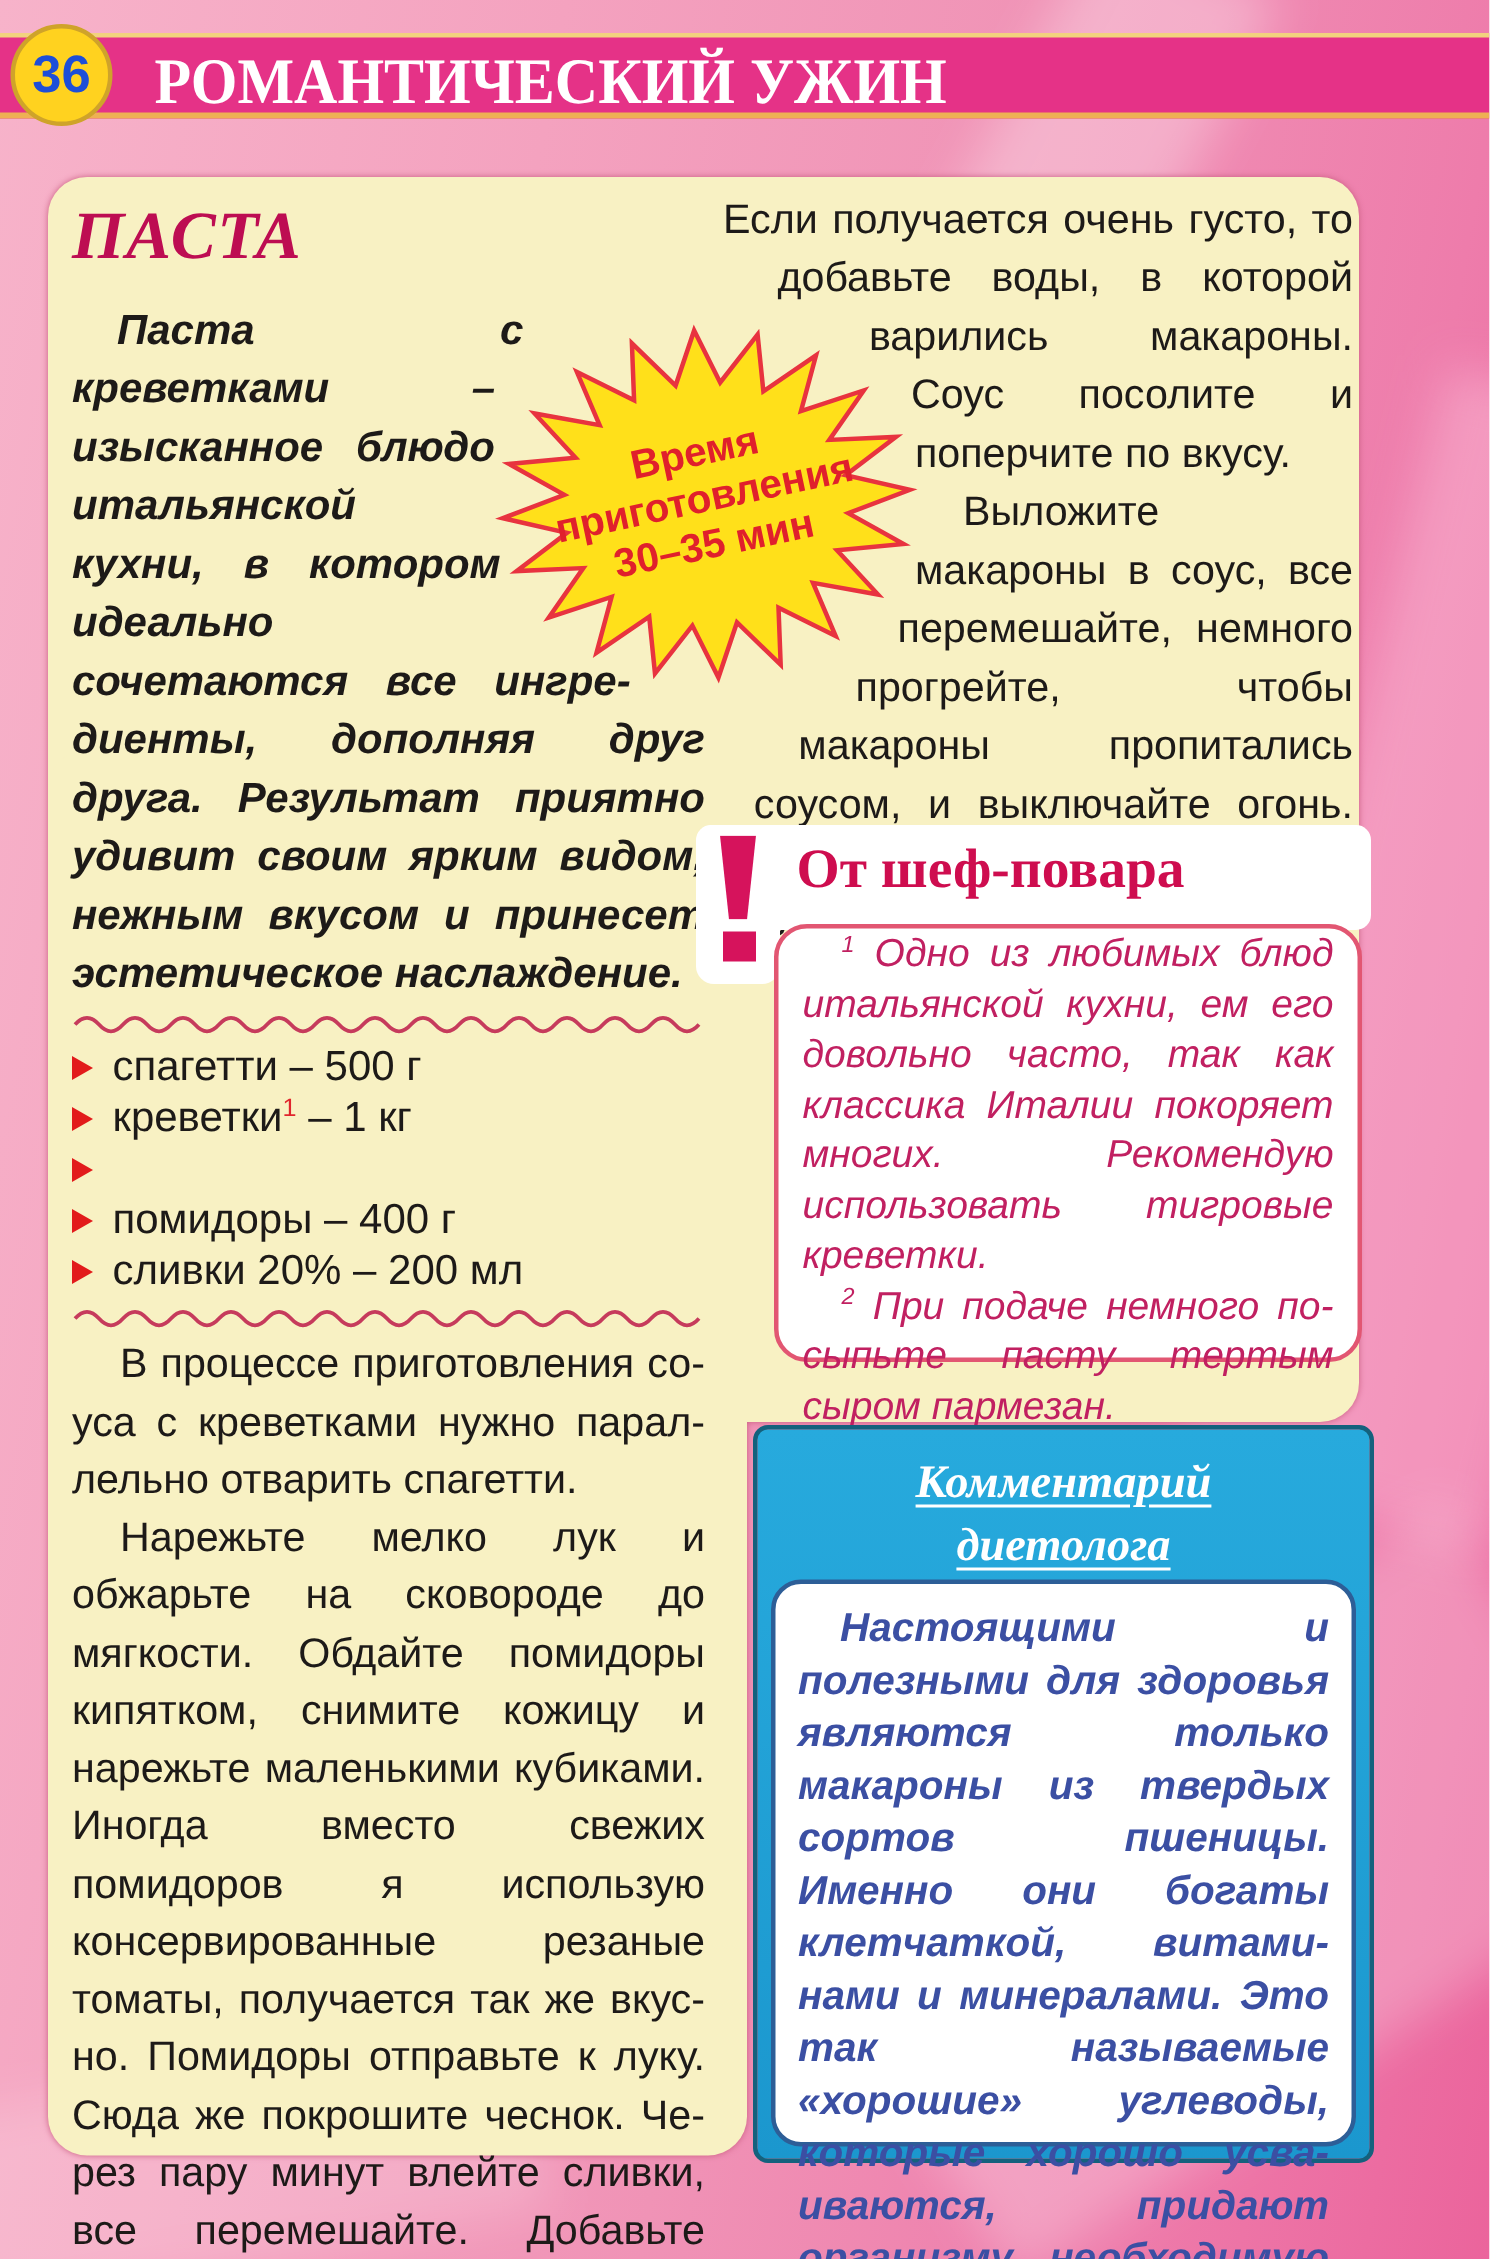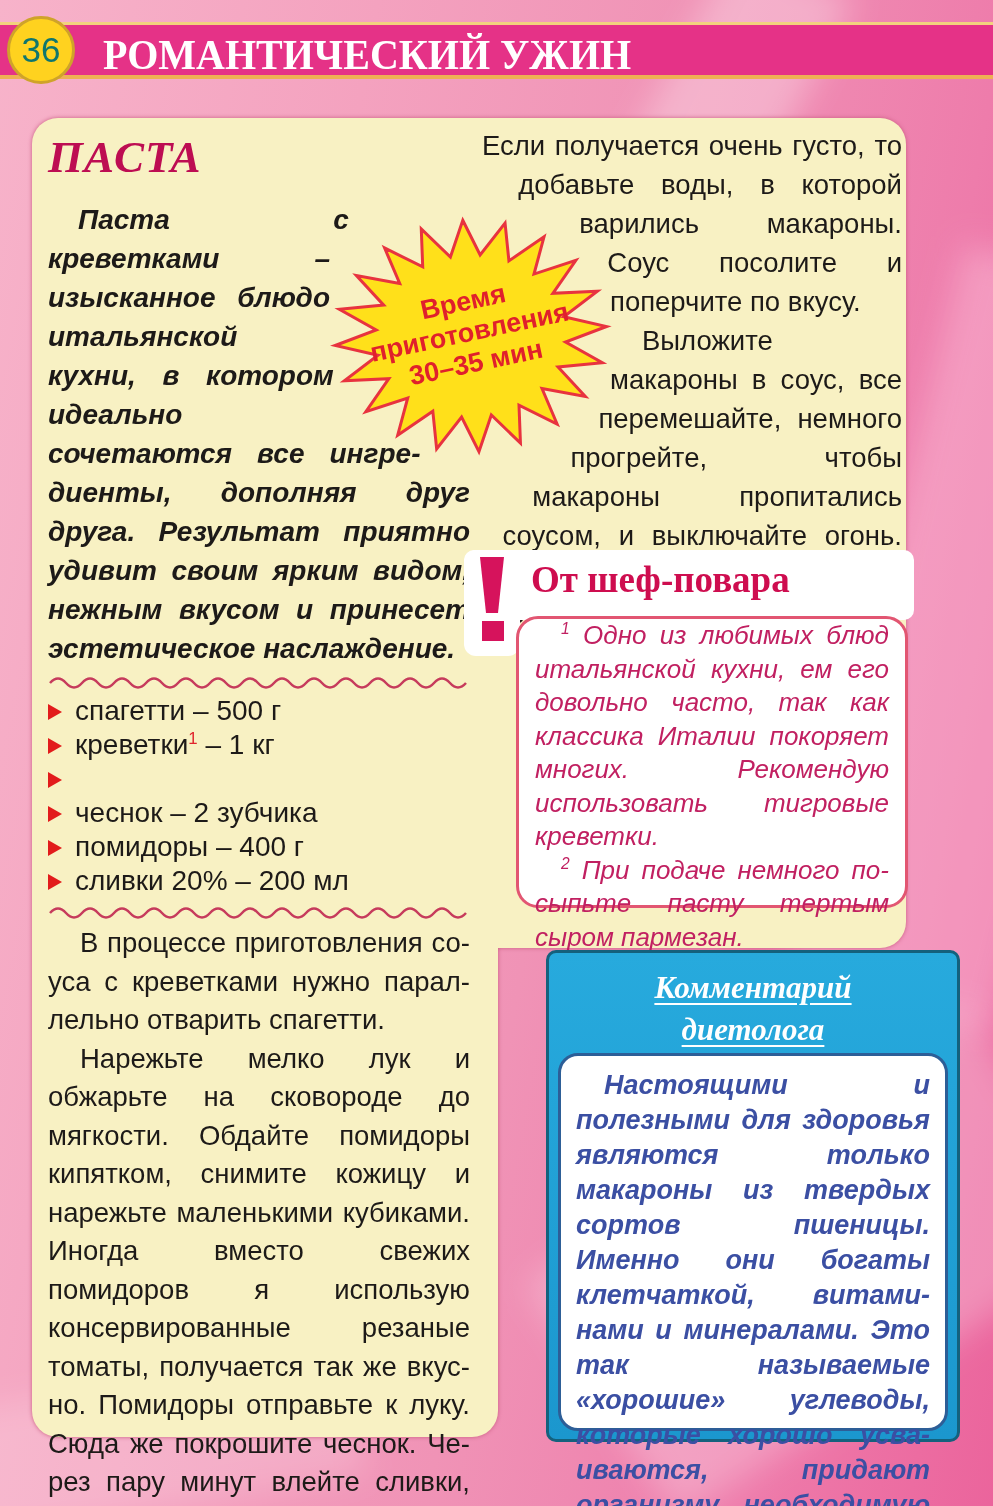--- a/index.html
+++ b/index.html
@@ -5,21 +5,21 @@
   html,body{margin:0;padding:0;}
   #page{position:relative;width:993px;height:1506px;overflow:hidden;
         font-family:"Liberation Sans",sans-serif;
         background:linear-gradient(100deg,#f7b3ca 0%,#f4a2bf 30%,#f093b6 55%,#ee7cab 80%,#eb649c 100%);}
   .streak{position:absolute;pointer-events:none;filter:blur(16px);}
   
   #header-bar{position:absolute;left:0;top:22px;width:993px;height:50px;background:#e53287;
               border-top:3px solid #f2d27e;border-bottom:4px solid #eeb054;z-index:3;}
   #page-circle{position:absolute;left:7px;top:-9px;width:62px;height:62px;border-radius:50%;
                background:#ffd21f;border:3px solid #cfa32a;display:flex;align-items:center;justify-content:center;}
-  #page-number{font-weight:normal;font-size:35px;color:#0f766e;font-family:"Liberation Sans",sans-serif;}
+  #page-number{font-weight:bold;font-size:35px;color:#1d4ed8;font-family:"Liberation Sans",sans-serif;}
   #section-title{position:absolute;left:103px;top:4px;color:#ffffff;font-family:"Liberation Serif",serif;
                  font-weight:bold;font-size:40px;transform:scaleY(1.08);transform-origin:left top;
                  letter-spacing:0px;white-space:nowrap;}
   
   #cream-wrap{position:absolute;left:0;top:0;width:993px;height:1506px;
               filter:drop-shadow(0 0 2px #c95c80);z-index:1;}
   .cream{position:absolute;background:#f8f1c3;border-radius:26px;}
   #cream-main{left:32px;top:118px;width:874px;height:830px;}
   #cream-left{left:32px;top:500px;width:466px;height:937px;}
   
@@ -57,21 +57,21 @@
   #excl-dot{position:absolute;left:482px;top:621px;width:22px;height:20px;background:#d6135c;z-index:5;}
   #chef-title{position:absolute;left:531px;top:558px;z-index:5;font-family:"Liberation Serif",serif;
               font-weight:bold;font-size:37px;color:#ce0d4f;white-space:nowrap;}
   #chef-box{position:absolute;left:516px;top:616px;width:392px;height:292px;background:#ffffff;
             border:3px solid #e25672;border-radius:22px;z-index:4;padding:0 16px;box-sizing:border-box;}
   #chef-box p{margin:0;font-style:italic;font-size:26px;line-height:33.5px;color:#c12061;
               text-align:justify;text-indent:26px;}
   
   #diet-panel{position:absolute;left:502px;top:950px;width:414px;height:492px;z-index:4;
               background:linear-gradient(#27aadd,#1b97ce);border:3px solid #14617d;border-radius:10px;
-              box-sizing:border-box;margin-left:44px;}
+              box-sizing:border-box;}
   #diet-title{margin:14px auto 0 auto;width:300px;text-align:center;color:#ffffff;
               font-family:"Liberation Serif",serif;font-weight:bold;font-style:italic;font-size:31px;
               line-height:42px;text-decoration:underline;text-decoration-thickness:2px;text-underline-offset:5px;}
   #diet-box{position:absolute;left:9px;top:100px;width:390px;height:378px;background:#ffffff;
             border:3px solid #2d5e97;border-radius:20px;box-sizing:border-box;padding:12px 15px;}
   #diet-box p{margin:0;font-weight:bold;font-style:italic;font-size:27px;line-height:35px;
               color:#3b4fa3;text-align:justify;text-indent:28px;}
 </style>
 </head>
 <body>
@@ -114,21 +114,20 @@
       <span class="intro-spacer"></span>
       <span>Паста с креветками – изысканное блюдо итальянской кухни, в котором идеально сочетаются все ингре­диенты, дополняя друг друга. Результат приятно удивит своим ярким видом, нежным вкусом и принесет эстетическое наслаждение.</span>
     </div>
     <svg class="wave" width="422" height="16">
       <path fill="none" stroke="#c63b5c" stroke-width="2.5" d="M2 9 q8 -9 16 0 q8 9 16 0 q8 -9 16 0 q8 9 16 0 q8 -9 16 0 q8 9 16 0 q8 -9 16 0 q8 9 16 0 q8 -9 16 0 q8 9 16 0 q8 -9 16 0 q8 9 16 0 q8 -9 16 0 q8 9 16 0 q8 -9 16 0 q8 9 16 0 q8 -9 16 0 q8 9 16 0 q8 -9 16 0 q8 9 16 0 q8 -9 16 0 q8 9 16 0 q8 -9 16 0 q8 9 16 0 q8 -9 16 0 q8 9 16 0"></path>
     </svg>
     <ul id="ingredients">
       <li><span class="tri"></span><span>спагетти – 500 г</span><sup class="red-sup"></sup><span></span></li>
       <li><span class="tri"></span><span>креветки</span><sup class="red-sup">1</sup><span> – 1 кг</span></li>
       <li><span class="tri"></span><sup class="red-sup"></sup><span></span></li>
-      <li><span class="tri"></span><span>чеснок – 2 зубчика</span><sup class="red-sup"></sup><span></span></li>
       <li><span class="tri"></span><span>помидоры – 400 г</span><sup class="red-sup"></sup><span></span></li>
       <li><span class="tri"></span><span>сливки 20% – 200 мл</span><sup class="red-sup"></sup><span></span></li>
     </ul>
     <svg class="wave" width="422" height="16">
       <path fill="none" stroke="#c63b5c" stroke-width="2.5" d="M2 9 q8 -9 16 0 q8 9 16 0 q8 -9 16 0 q8 9 16 0 q8 -9 16 0 q8 9 16 0 q8 -9 16 0 q8 9 16 0 q8 -9 16 0 q8 9 16 0 q8 -9 16 0 q8 9 16 0 q8 -9 16 0 q8 9 16 0 q8 -9 16 0 q8 9 16 0 q8 -9 16 0 q8 9 16 0 q8 -9 16 0 q8 9 16 0 q8 -9 16 0 q8 9 16 0 q8 -9 16 0 q8 9 16 0 q8 -9 16 0 q8 9 16 0"></path>
     </svg>
     <div class="steps">
       <p>В процессе приготовления со­уса с креветками нужно парал­лельно отварить спагетти.</p>
       <p>Нарежьте мелко лук и обжарь­те на сковороде до мягкости. Обдайте помидоры кипятком, снимите кожицу и нарежьте ма­ленькими кубиками. Иногда вме­сто свежих помидоров я исполь­зую консервированные резаные томаты, получается так же вкус­но. Помидоры отправьте к луку. Сюда же покрошите чеснок. Че­рез пару минут влейте сливки, все перемешайте. Добавьте креветки и доведите соус до загустения.</p>
     </div>

